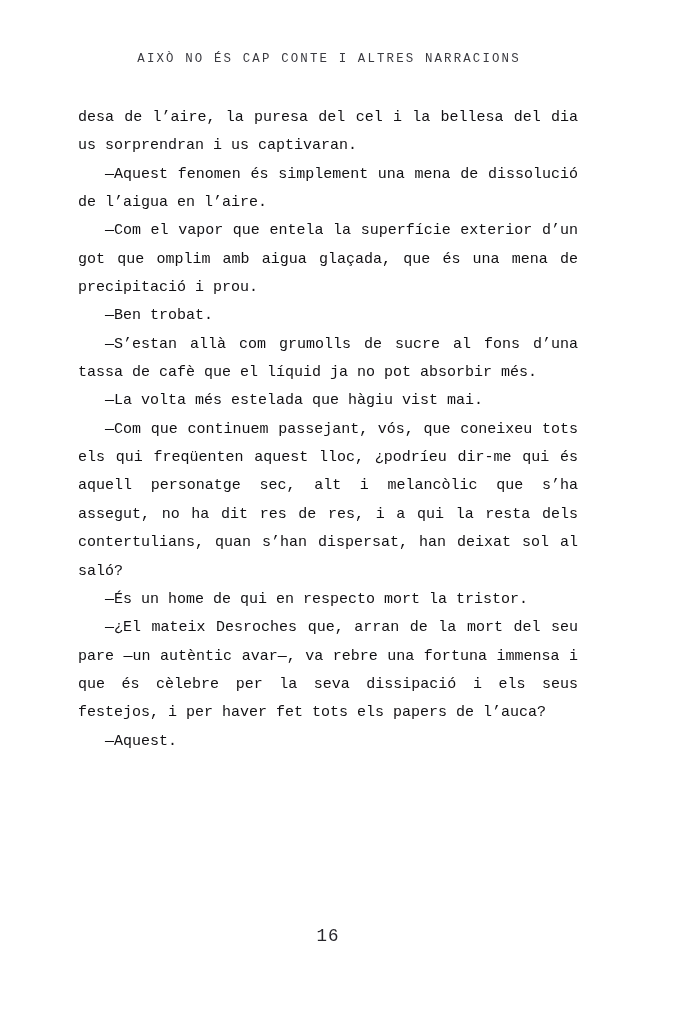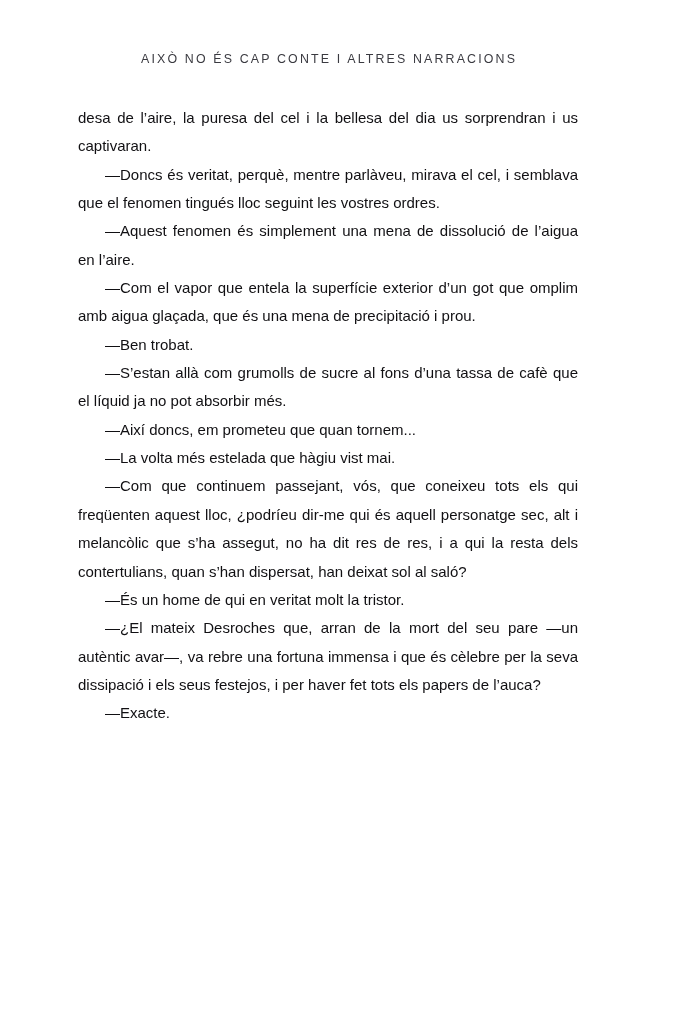--- a/index.html
+++ b/index.html
@@ -9,21 +9,21 @@
     background: #ffffff;
   }
 
   .page {
     position: relative;
     width: 683px;
     height: 1024px;
     margin: 0 auto;
     background: #ffffff;
     overflow: hidden;
-    font-family: Liberation Sans, sans-serif;
+    font-family: Liberation Mono, monospace;
     color: #111013;
   }
 
   
   .running-head {
     position: absolute;
     top: 53px;
     left: 78px;
     width: 500px;
     text-align: center;
@@ -82,27 +82,26 @@
 </style>
 </head>
 <body>
 
 <div class="page">
 
   <div class="running-head">Això no és cap conte i altres narracions</div>
 
   <div class="textblock">
     <p>desa de l’aire, la puresa del cel i la bellesa del dia us sorprendran i us captivaran.</p>
-    <p class="indent">—Doncs és veritat, perquè, mentre parlàveu, mirava el cel, i semblava que el fenomen tingués lloc seguint les vostres ordres.</p>
     <p class="indent">—Aquest fenomen és simplement una mena de dissolució de l’aigua en l’aire.</p>
     <p class="indent">—Com el vapor que entela la superfície exterior d’un got que omplim amb aigua glaçada, que és una mena de precipitació i prou.</p>
     <p class="indent">—Ben trobat.</p>
     <p class="indent">—S’estan allà com grumolls de sucre al fons d’una tassa de cafè que el líquid ja no pot absorbir més.</p>
-    <p class="indent">—Així doncs, em prometeu que quan tornem...</p>
     <p class="indent">—La volta més estelada que hàgiu vist mai.</p>
     <p class="indent">—Com que continuem passejant, vós, que coneixeu tots els qui freqüenten aquest lloc, ¿podríeu dir-me qui és aquell perso­natge sec, alt i melancòlic que s’ha assegut, no ha dit res de res, i a qui la resta dels contertulians, quan s’han dispersat, han deixat sol al saló?</p>
-    <p class="indent">—És un home de qui en veritat molt la tristor.</p>
+    <p class="indent">—És un home de qui en respecto mort la tristor.</p>
     <p class="indent">—¿El mateix Desroches que, arran de la mort del seu pare —un autèntic avar—, va rebre una fortuna immensa i que és cè­lebre per la seva dissipació i els seus festejos, i per haver fet tots els papers de l’auca?</p>
-    <p class="indent">—Exacte.</p>
+    <p class="indent">—Aquest.</p>
   </div>
 
+  <div class="folio">16</div>
 
 </div>
 
 </body></html>

